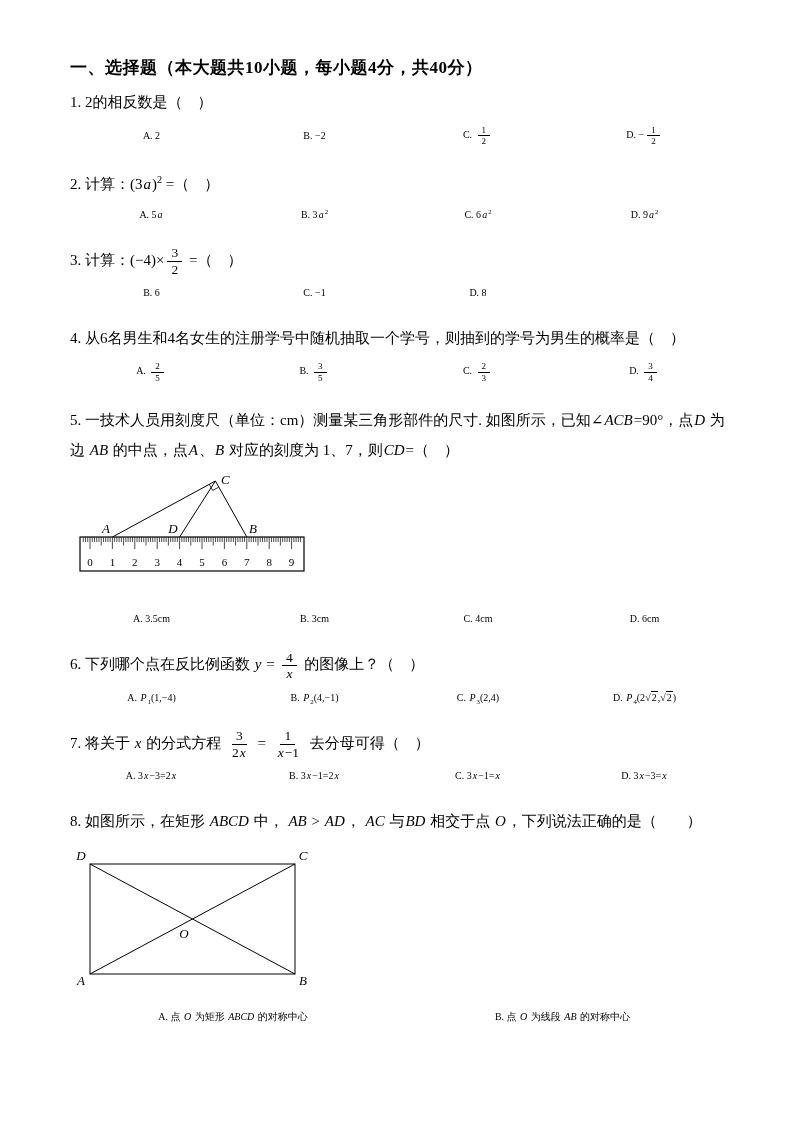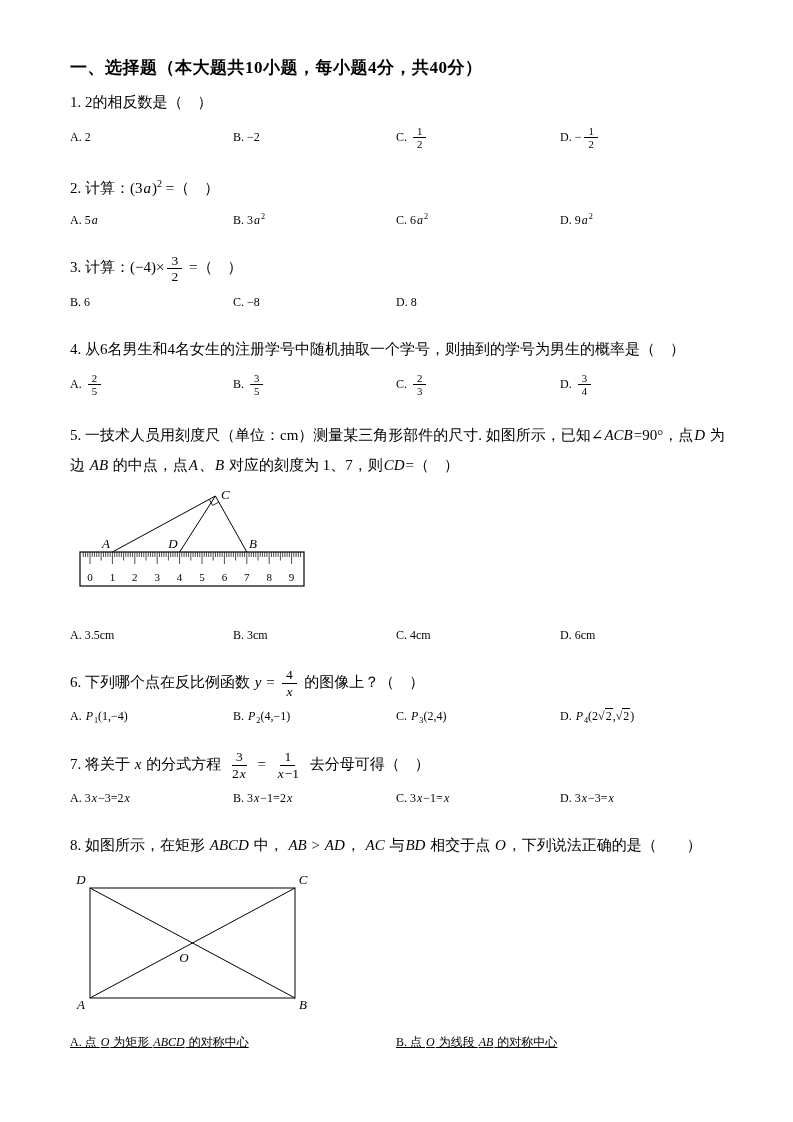--- a/index.html
+++ b/index.html
@@ -2,22 +2,22 @@
 <html><head>
 <meta charset="utf-8">
 <style>
   *{margin:0;padding:0;box-sizing:border-box;}
   html,body{background:#fff;}
   body{width:793px;font-family:"Liberation Serif","DejaVu Serif",serif;color:#000;}
   .page{width:793px;min-height:1122px;padding:56px 64px 40px 70px;background:#fff;}
   .section-title{font-size:17px;font-weight:bold;margin-bottom:8px;letter-spacing:.5px;}
   .question{margin-bottom:6px;}
   .stem{font-size:15px;line-height:2.0;margin-bottom:4px;}
-  .options{display:grid;grid-template-columns:163px 163px 164px 1fr;align-items:center;font-size:12px;margin:8px 0 22px;}
-  .options.cols-2{grid-template-columns:326px 1fr;row-gap:32px;margin-top:12px;text-decoration:underline;}
+  .options{display:grid;grid-template-columns:163px 163px 164px 1fr;align-items:center;font-size:10px;margin:8px 0 22px;text-align:center;}
+  .options.cols-2{grid-template-columns:326px 1fr;row-gap:32px;margin-top:12px;}
   .option{white-space:nowrap;line-height:1.6;}
   .frac{display:inline-flex;flex-direction:column;align-items:center;vertical-align:middle;margin:0 3px;line-height:1.15;font-size:.9em;}
   .frac .num{padding:0 4px;border-bottom:1px solid #000;}
   .frac .den{padding:0 4px;}
   .mi{font-style:italic;padding:0 1px;font-family:"Liberation Serif","DejaVu Serif",serif;}
   sup,sub{font-size:.68em;line-height:0;}
   .sqrt{white-space:nowrap;}
   .sqrt-in{border-top:1px solid #000;padding:0 1px;}
   .figure-wrap{margin:10px 0 14px 2px;}
   .fig-label{font-size:13px;font-style:italic;}
@@ -56,21 +56,21 @@
     </div>
   </section>
 
   <section class="question">
     <p class="stem">3. 计算：(−4)×<span class="frac">
           <span class="num">3</span>
           <span class="den">2</span>
         </span> =（　）</p>
     <div class="options">
       <span class="option">B. 6</span>
-      <span class="option">C. −8</span>
+      <span class="option">C. −1</span>
       <span class="option">D. 8</span>
     </div>
   </section>
 
   <section class="question">
     <p class="stem">4. 从6名男生和4名女生的注册学号中随机抽取一个学号，则抽到的学号为男生的概率是（　）</p>
     <div class="options">
       <span class="option">A. <span class="frac">
             <span class="num">2</span>
             <span class="den">5</span>

